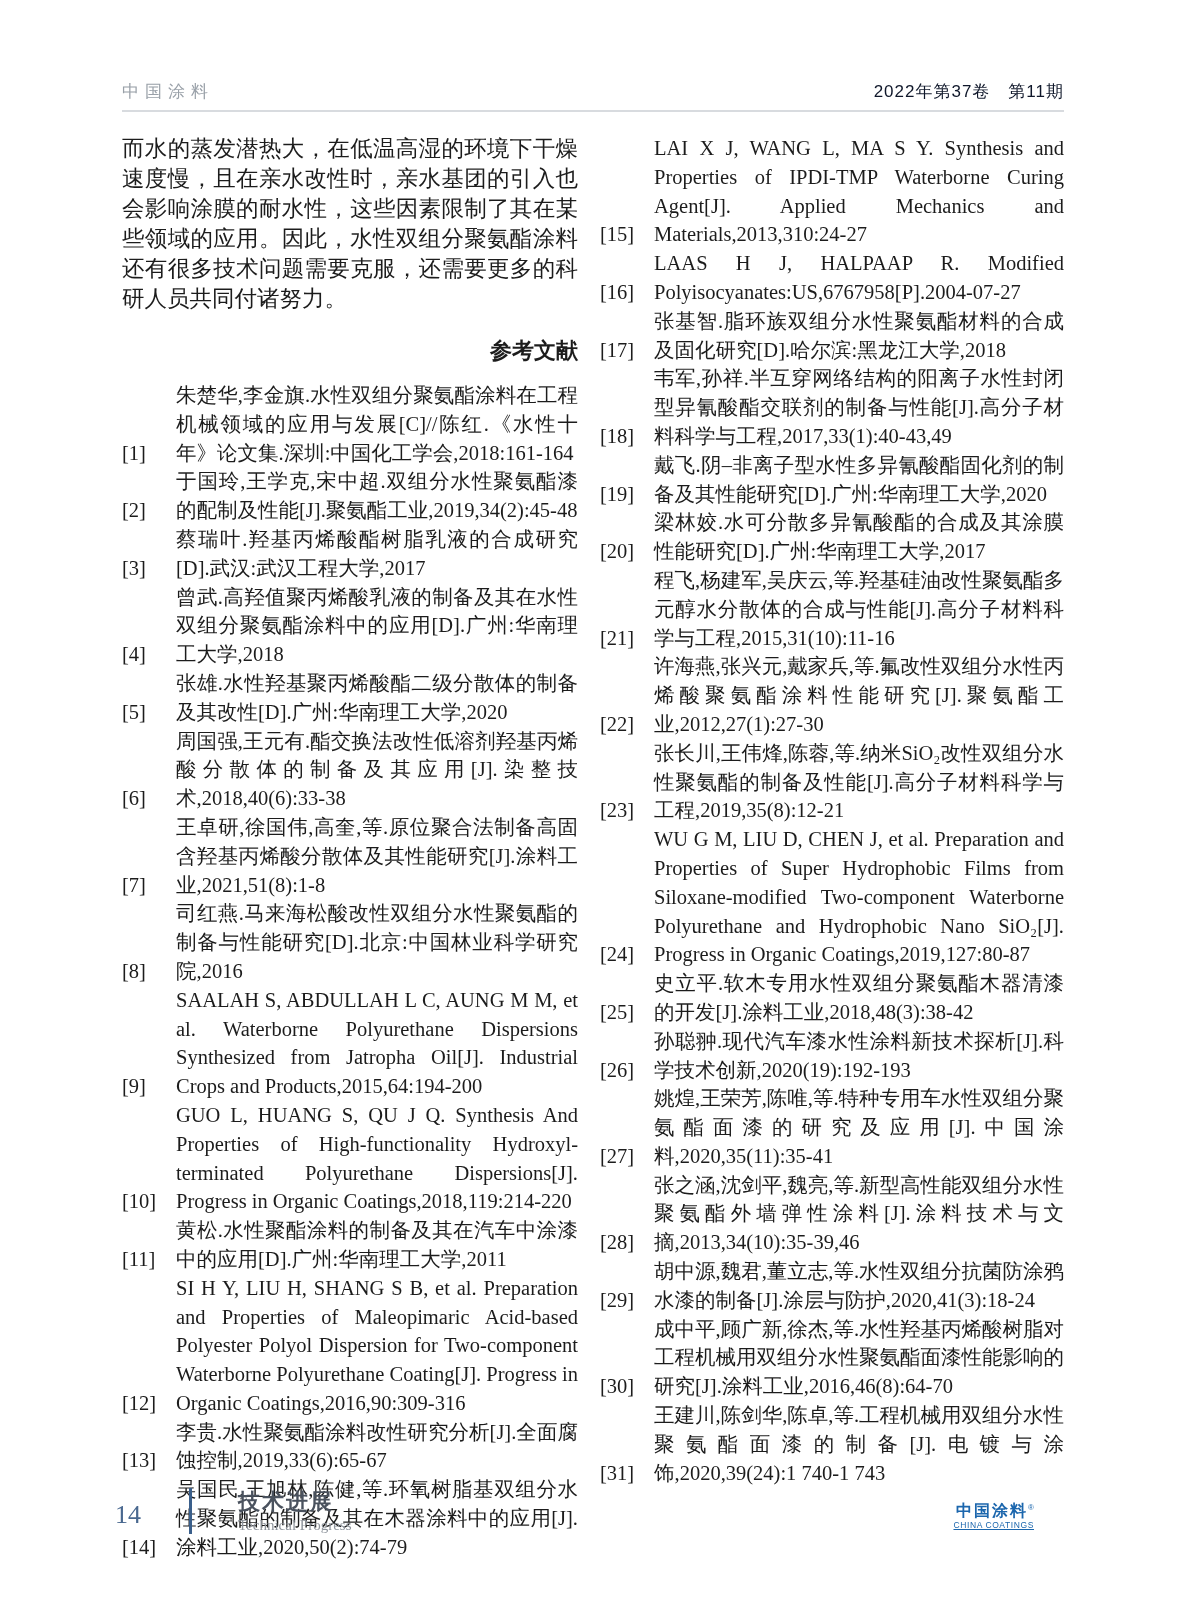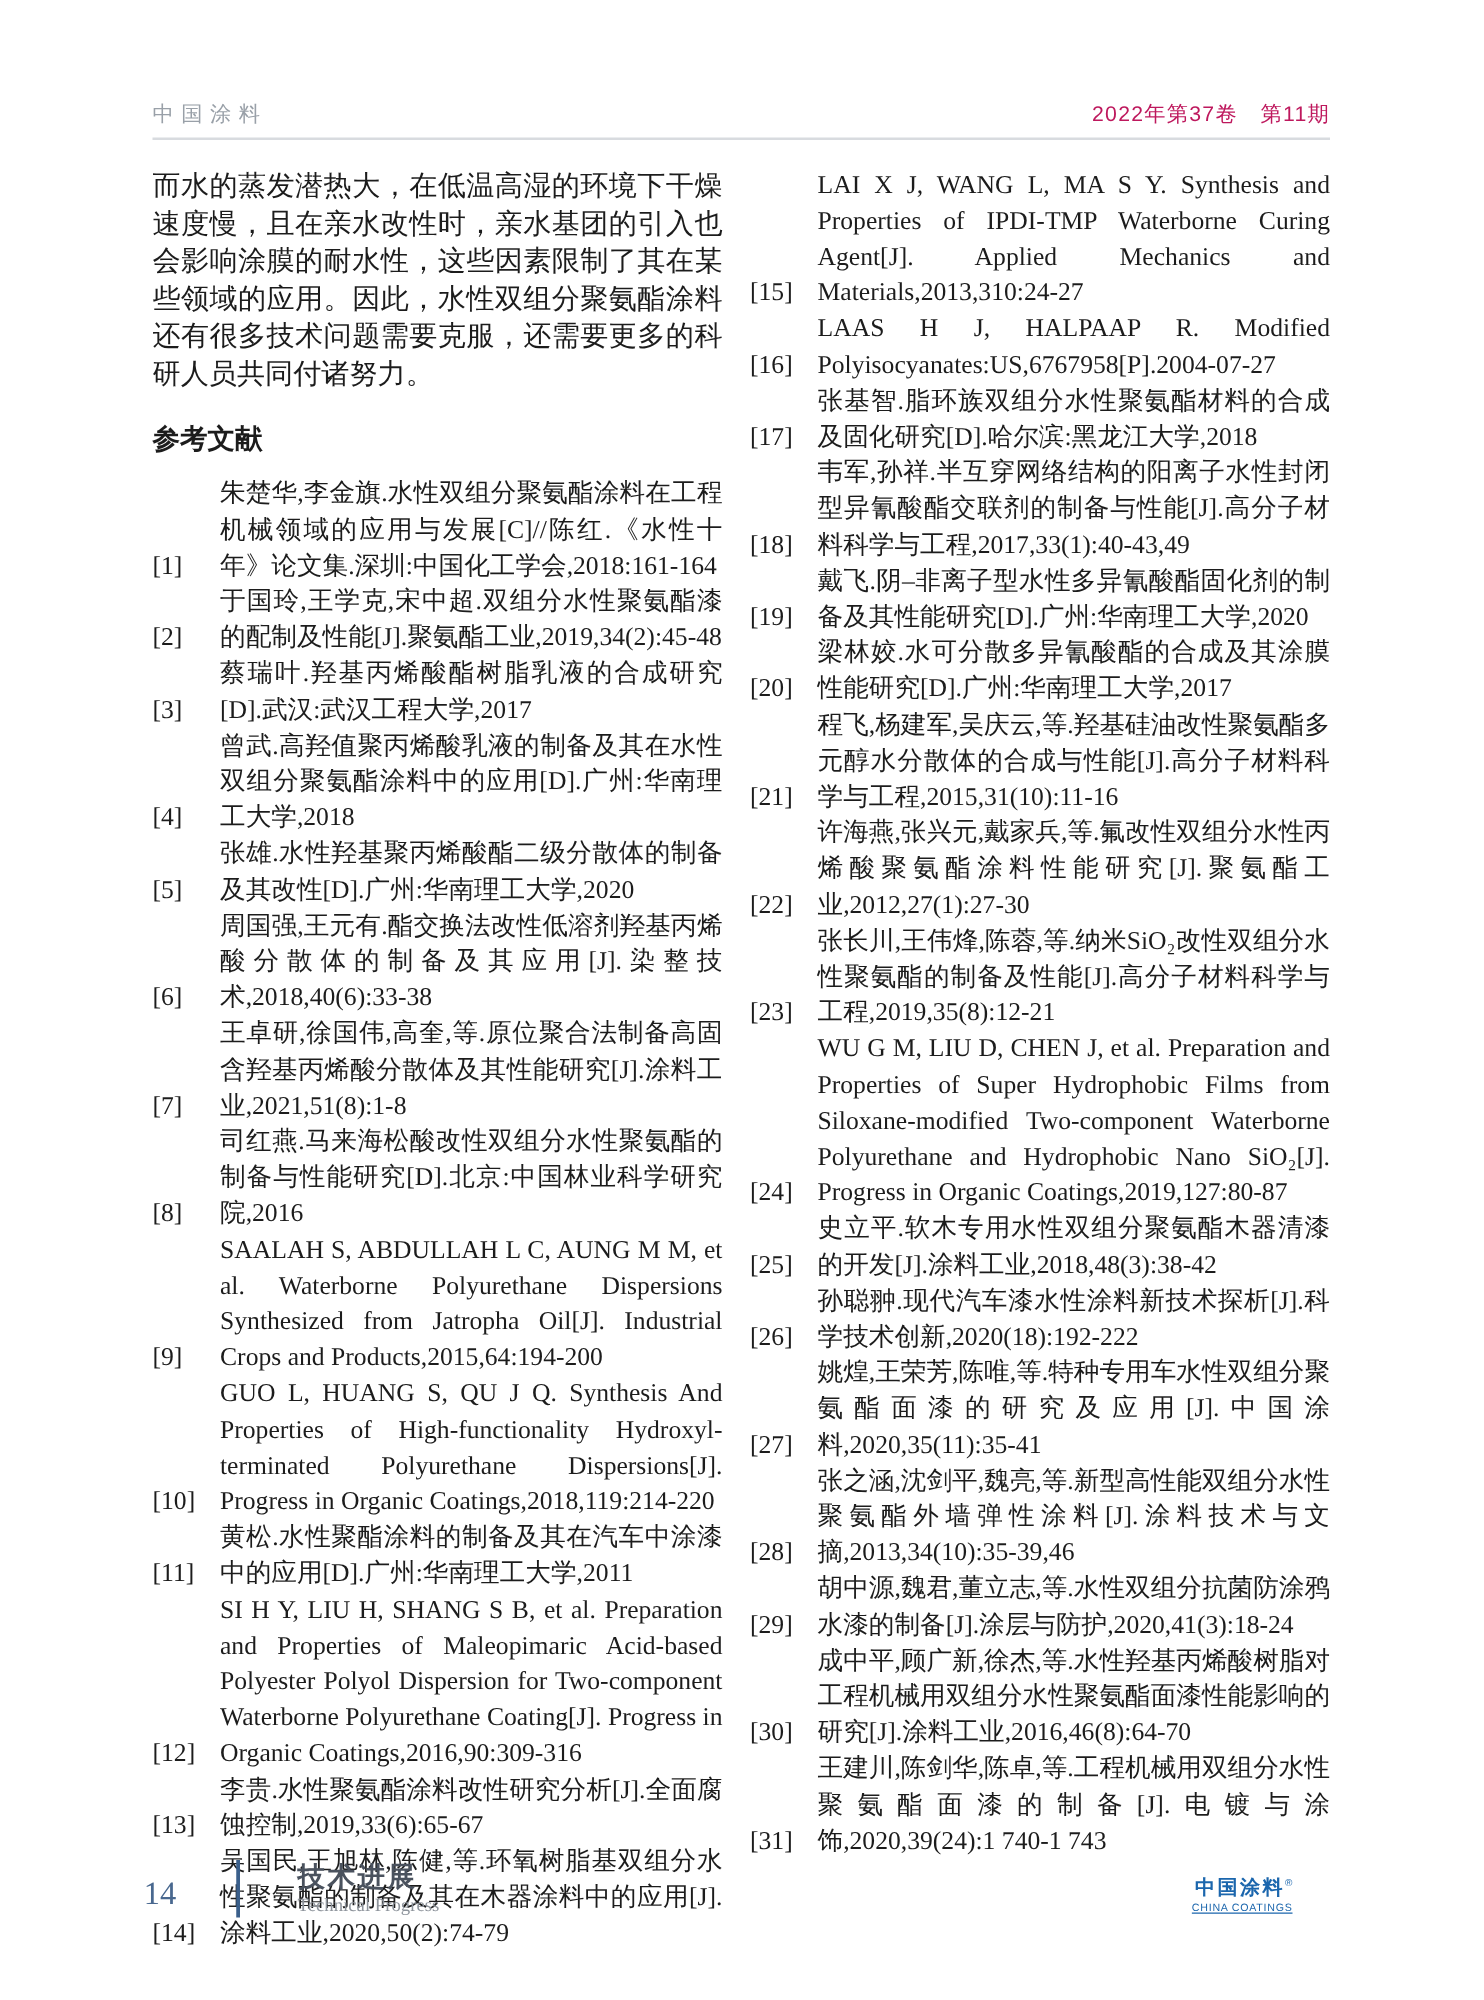--- a/index.html
+++ b/index.html
@@ -14,37 +14,37 @@
   
   .hdr{
     position:absolute;left:122px;top:80px;width:942px;
   }
   .hdr-row{display:flex;justify-content:space-between;align-items:baseline;}
   .hdr-journal{
     font-size:17px;color:#99a0a8;letter-spacing:6px;
     font-family:"Liberation Sans","DejaVu Sans",sans-serif;
   }
   .hdr-issue{
-    font-size:17px;color:#be185d;letter-spacing:1px;
+    font-size:17px;color:#0f172a;letter-spacing:1px;
     font-family:"Liberation Sans","DejaVu Sans",sans-serif;
   }
   .hdr-rule{border-bottom:2px solid #d8dbdf;margin-top:7px;}
   
   .main{
     position:absolute;left:122px;top:134px;width:942px;
     display:flex;gap:22px;
   }
   .col-left{width:456px;flex:none;}
   .col-right{width:464px;flex:none;}
   .intro{
     margin:0;font-size:22.5px;line-height:30px;
     text-align:justify;color:#1c1c1c;
   }
   .refs-title{
-    margin:22px 0 15px 0;text-align:left;
+    margin:22px 0 15px 0;text-align:right;
     font-size:22px;font-weight:bold;color:#1c1c1c;
   }
   .ref-item{
     display:flex;align-items:flex-end;
     font-size:20.5px;line-height:28.8px;color:#1c1c1c;
   }
   .ref-num{flex:none;width:54px;}
   .ref-txt{flex:1;text-align:justify;}
   
   .logo{
@@ -228,21 +228,21 @@
             <span class="ref-txt">WU G M, LIU D, CHEN J, et al. Preparation and Properties of Super Hydrophobic Films from Siloxane-modified Two-component Waterborne Polyurethane and Hydrophobic Nano SiO₂[J]. Progress in Organic Coatings,2019,127:80-87</span>
           </div>
 
           <div class="ref-item">
             <span class="ref-num">[25]</span>
             <span class="ref-txt">史立平.软木专用水性双组分聚氨酯木器清漆的开发[J].涂料工业,2018,48(3):38-42</span>
           </div>
 
           <div class="ref-item">
             <span class="ref-num">[26]</span>
-            <span class="ref-txt">孙聪翀.现代汽车漆水性涂料新技术探析[J].科学技术创新,2020(18):192-222</span>
+            <span class="ref-txt">孙聪翀.现代汽车漆水性涂料新技术探析[J].科学技术创新,2020(19):192-193</span>
           </div>
 
           <div class="ref-item">
             <span class="ref-num">[27]</span>
             <span class="ref-txt">姚煌,王荣芳,陈唯,等.特种专用车水性双组分聚氨酯面漆的研究及应用[J].中国涂料,2020,35(11):35-41</span>
           </div>
 
           <div class="ref-item">
             <span class="ref-num">[28]</span>
             <span class="ref-txt">张之涵,沈剑平,魏亮,等.新型高性能双组分水性聚氨酯外墙弹性涂料[J].涂料技术与文摘,2013,34(10):35-39,46</span>

